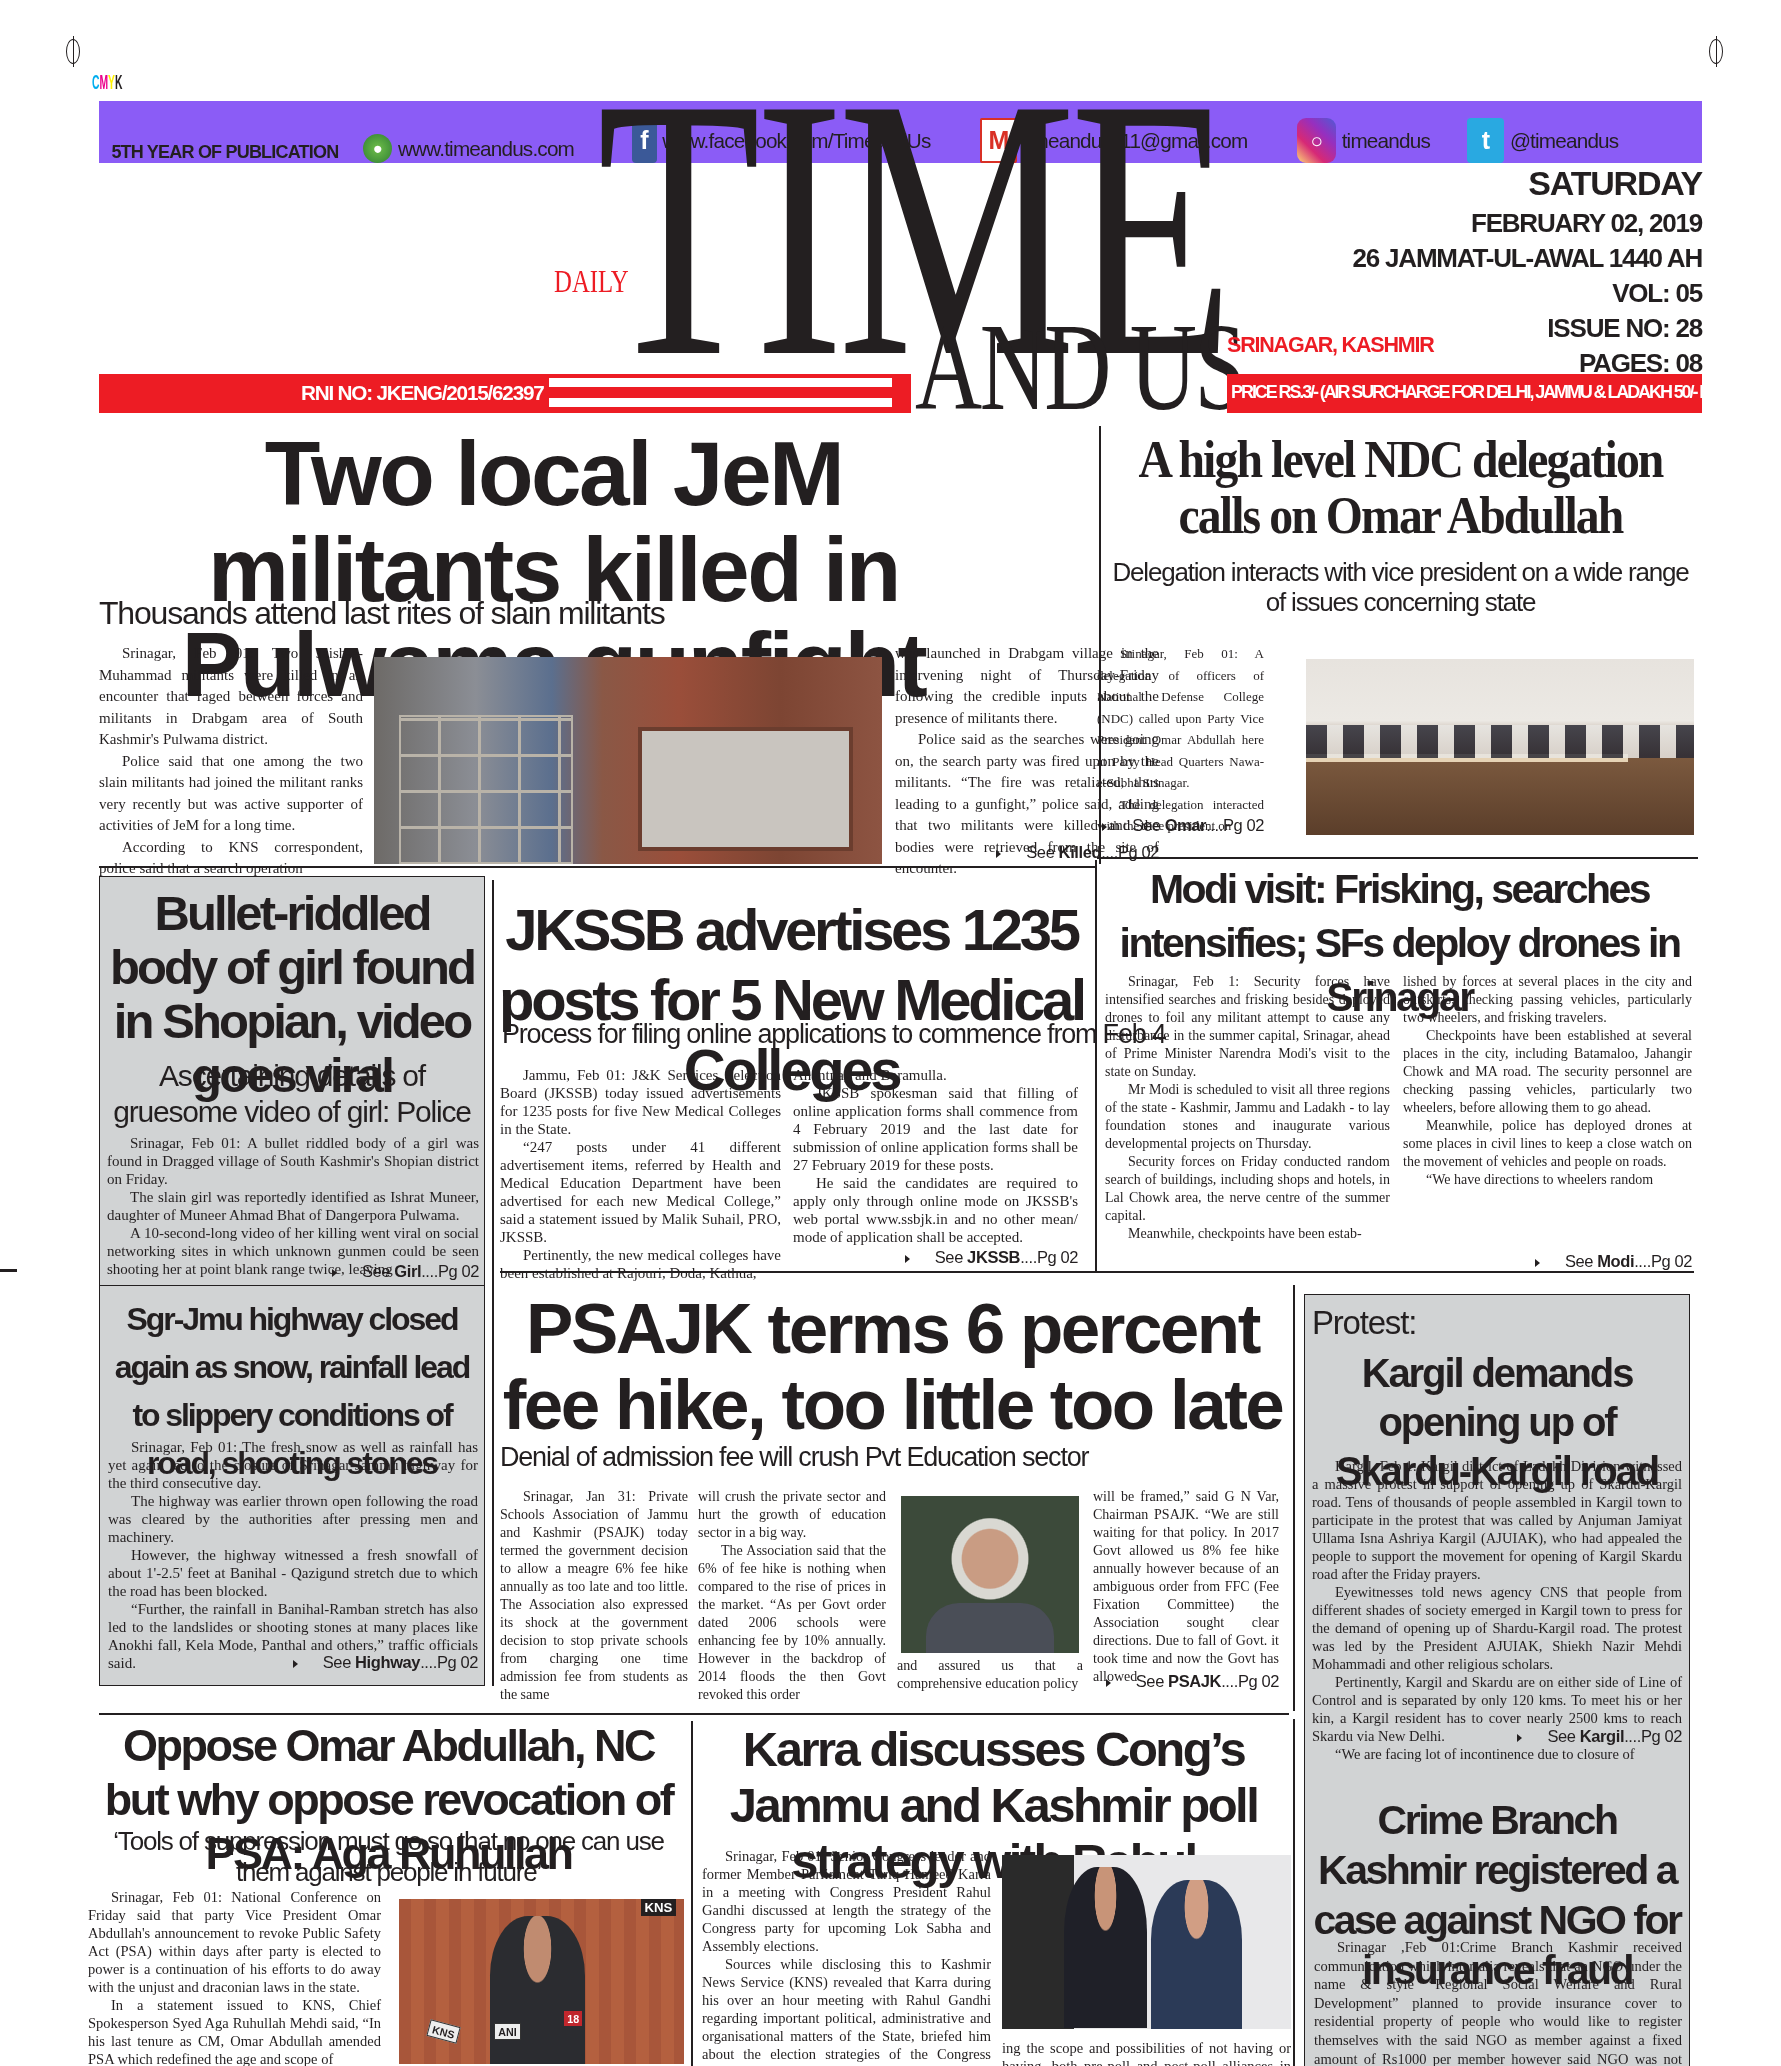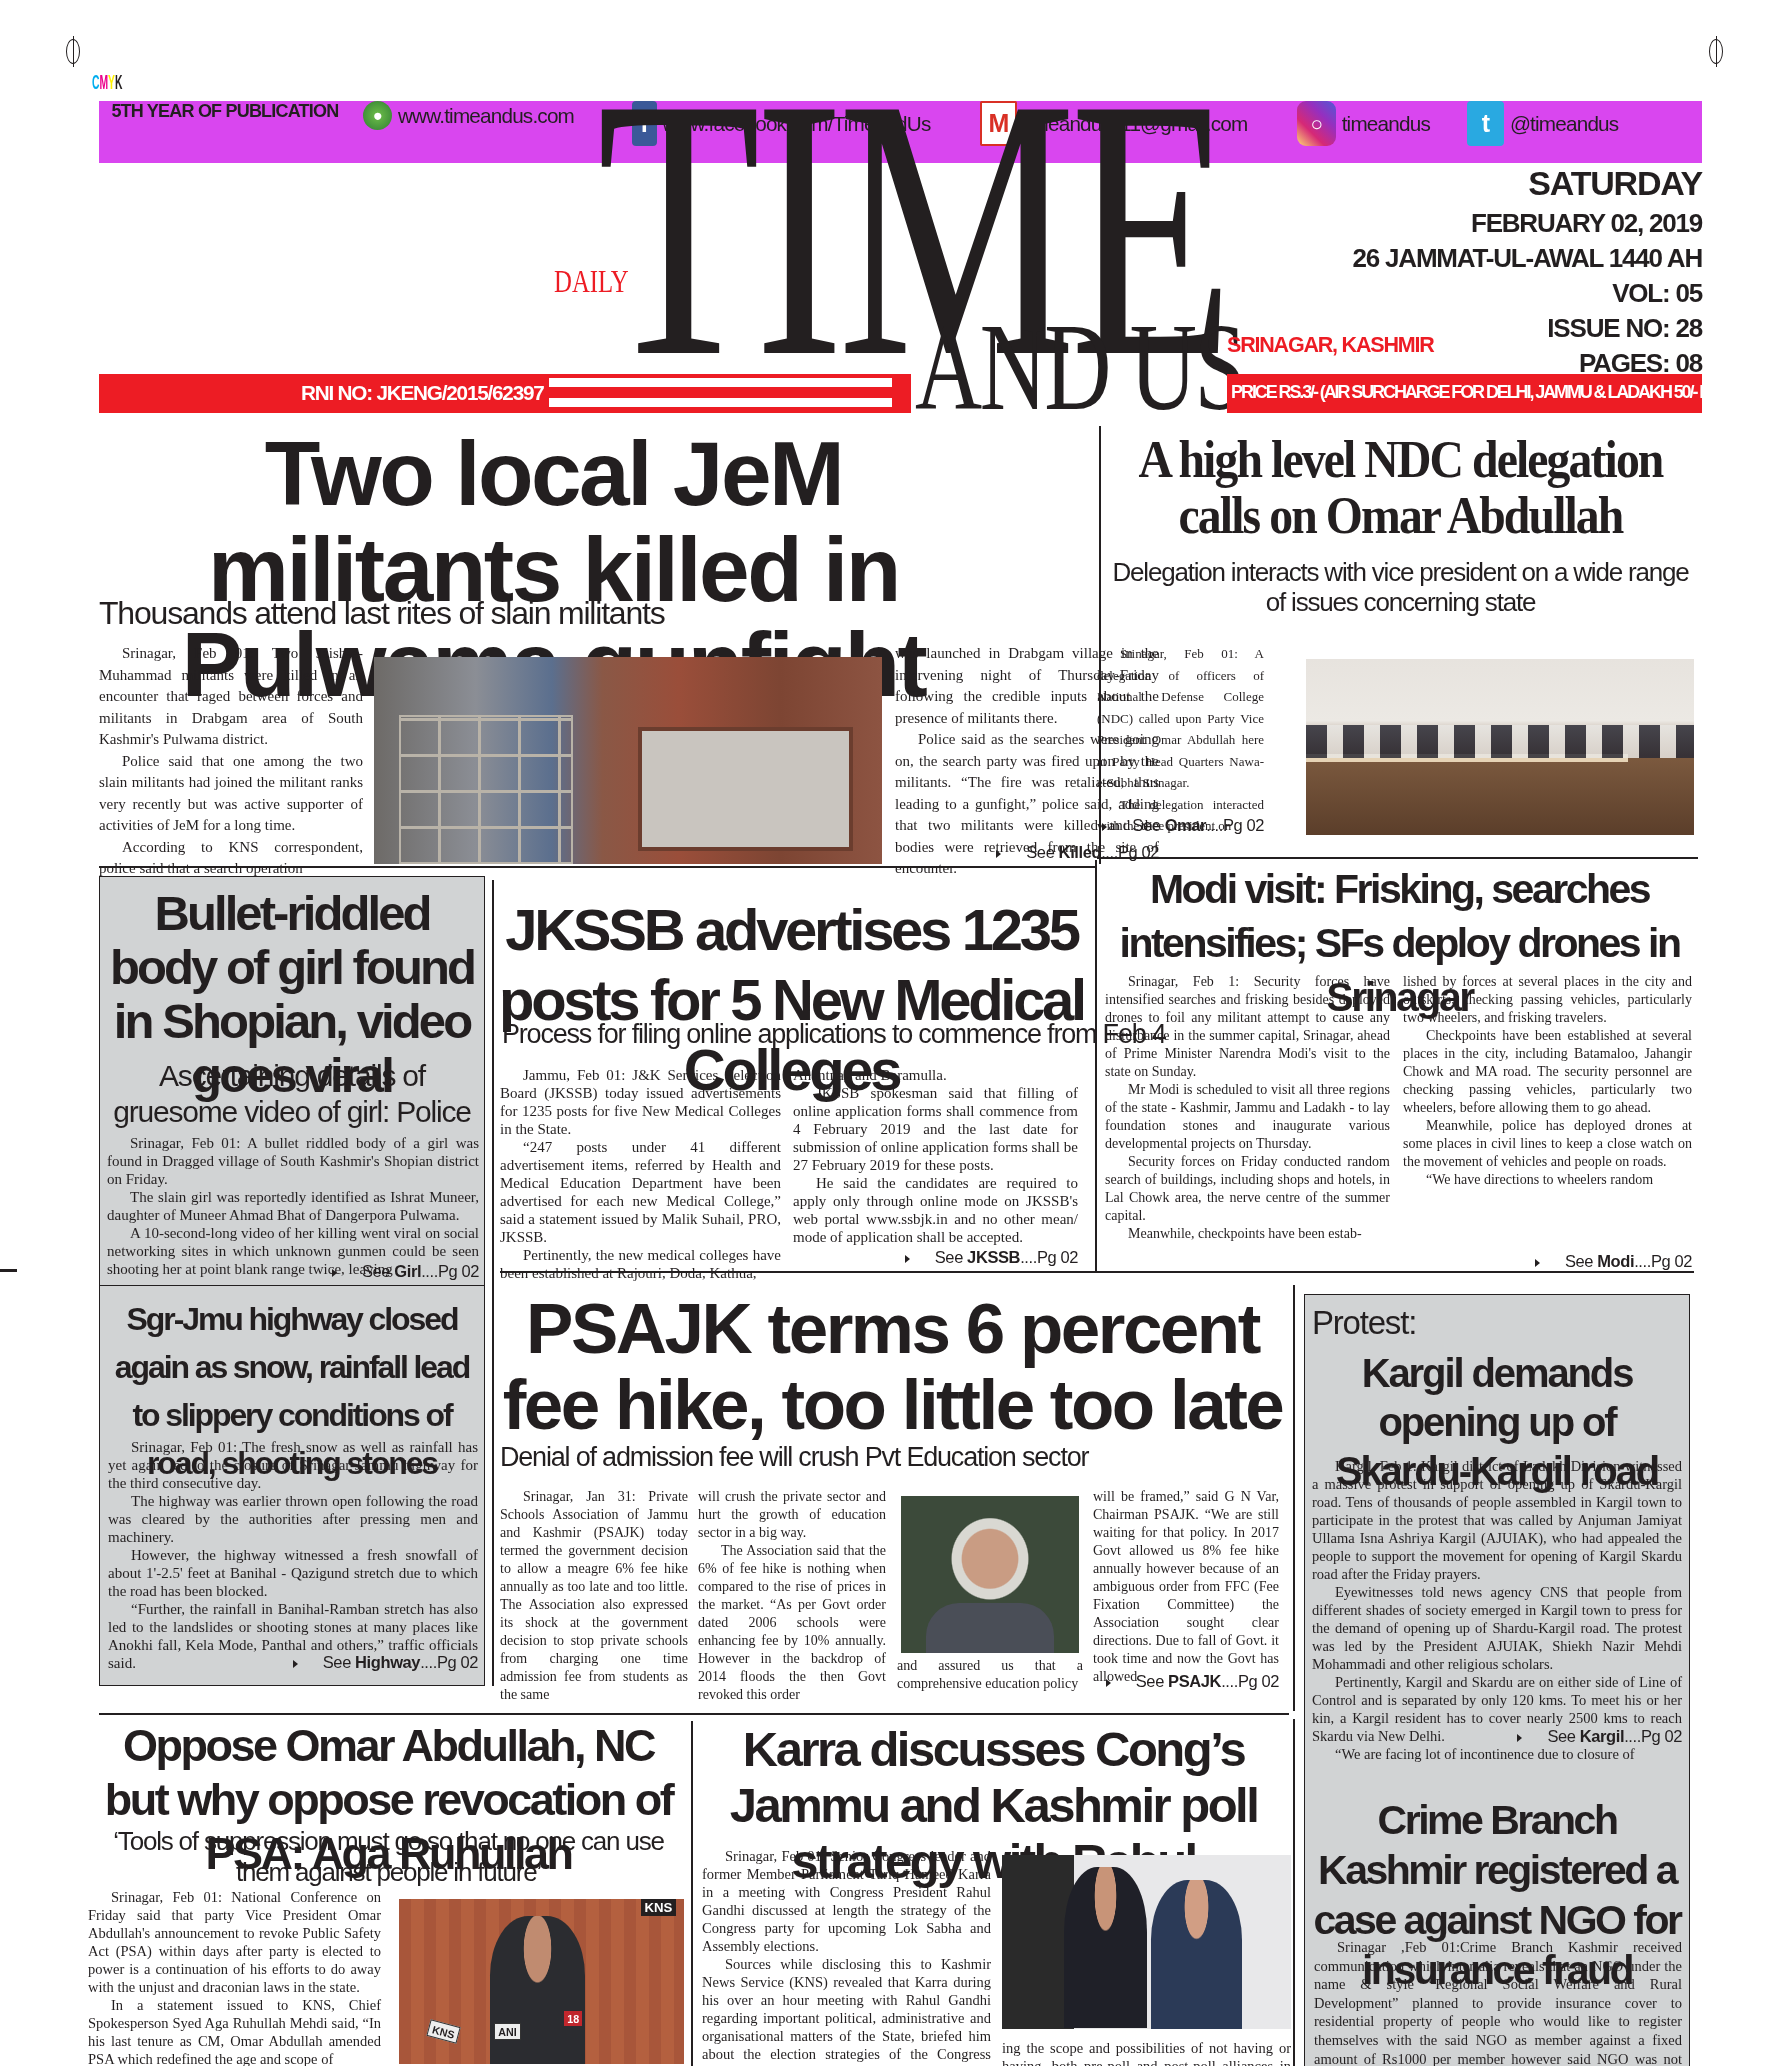--- a/index.html
+++ b/index.html
@@ -10,21 +10,21 @@
   .sub { font-family: "Liberation Sans", sans-serif; color: #231f20; letter-spacing: -1.2px; text-align: center; line-height: 1.15; }
   .body { font-family: "Liberation Serif", serif; font-size: 15.3px; line-height: 22px; text-align: justify; color: #231f20; }
   .body p { text-indent: 23px; }
   .see { font-family: "Liberation Sans", sans-serif; font-size: 16.5px; text-align: right; color: #231f20; letter-spacing: -0.4px; }
   .see b { font-weight: bold; text-align: center; }
   .see .tri { display: inline-block; width: 0; height: 0; border-left: 5.8px solid #231f20; border-top: 4.5px solid transparent; border-bottom: 4.5px solid transparent; margin-right: 25px; vertical-align: middle; }
   .vrule { position: absolute; width: 1.7px; background: #231f20; }
   .hrule { position: absolute; height: 2.1px; background: #231f20; }
   .grey-box { position: absolute; background: #d1d3d4; border: 1.7px solid #231f20; }
   .photo { position: absolute; overflow: hidden; }
-  .infobar { left: 99px; top: 101px; width: 1603px; height: 62px; background: #d946ef; display: flex; align-items: flex-start; padding-left: 12.4px; gap: 16.5px; }
+  .infobar { left: 99px; top: 101px; width: 1603px; height: 62px; background: #8b5cf6; display: flex; align-items: flex-end; padding-left: 12.4px; gap: 16.5px; }
   .infobar .item { display: flex; align-items: center; gap: 5.8px; font-family: "Liberation Sans", sans-serif; font-size: 20.7px; color: #231f20; letter-spacing: -0.8px; }
   .infobar .ico { width: 29px; height: 41px; border-radius: 4.1px; display: flex; align-items: center; justify-content: center; color: #fff; font-weight: bold; font-size: 25px; font-family: "Liberation Sans", sans-serif; }
   .masthead-time { font-family: "Liberation Serif", serif; font-size: 372px; line-height: 298px; color: #231f20; letter-spacing: -8.3px; transform: scaleX(0.72); transform-origin: left top; }
   .masthead-and { font-family: "Liberation Serif", serif; font-size: 124px; line-height: 107px; color: #231f20; letter-spacing: -3.3px; transform: scaleX(0.75); transform-origin: left top; }
   .redbar { background: #ed1c24; color: #fff; font-family: "Liberation Sans", sans-serif; font-weight: bold; }
   .dateblock { font-family: "Liberation Sans", sans-serif; font-weight: bold; color: #231f20; text-align: right; letter-spacing: -1.2px; }
   .cmyk span { font-family: "Liberation Sans", sans-serif; font-weight: bold; font-size: 20.7px; }
   .reg-mark { position: absolute; width: 14px; height: 25px; border: 1.2px solid #231f20; border-radius: 50%; }
   .reg-mark::after { content: ""; position: absolute; left: 5.8px; top: -4.1px; width: 1.2px; height: 31px; background: #231f20; }
 </style>

